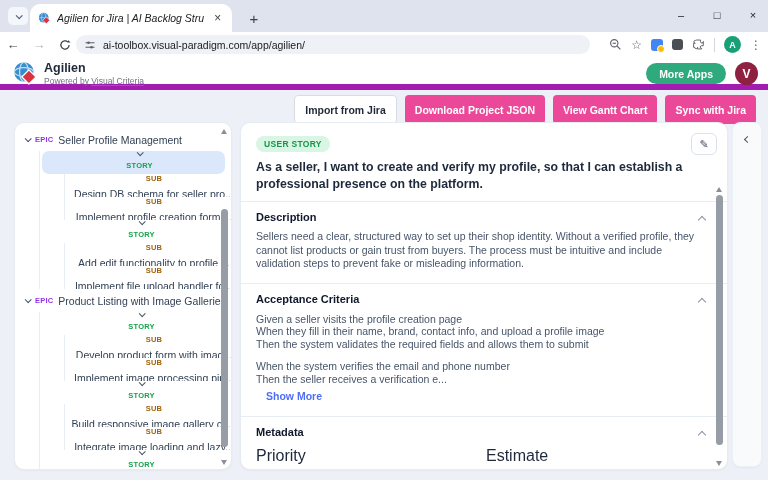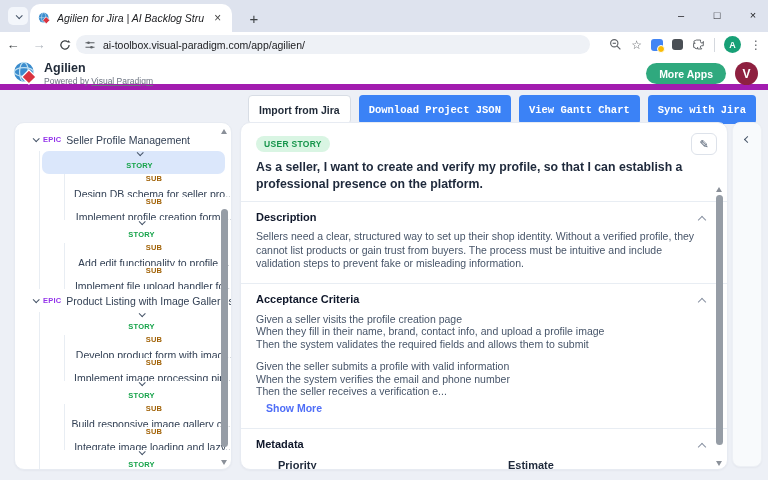--- a/index.html
+++ b/index.html
@@ -40,27 +40,27 @@
   .brand-sub { font-size:8.5px; color:#6b7280; margin-top:1px; }
   .brand-sub a { color:#6b7280; text-decoration:underline; cursor:pointer; }
   .moreapps { position:absolute; right:42px; top:6px; height:21px; background:#2fa97e; color:#fff; font-size:10.5px; font-weight:bold; border:none; border-radius:11px; padding:0 13px; cursor:pointer; }
   .vp-badge { position:absolute; right:10px; top:5px; width:23px; height:23px; border-radius:50%; background:#8e2040; color:#fff; font-size:12px; font-weight:bold; display:flex; align-items:center; justify-content:center; cursor:pointer; }
 
   
   .page { position:absolute; top:90px; left:0; width:768px; height:390px; background:#edf0f6; }
   .toolbar { position:absolute; top:5px; right:12px; display:flex; gap:8px; }
   .btn { height:29px; font-size:10.5px; font-weight:bold; border-radius:4px; padding:0 10px; cursor:pointer; font-family:inherit; }
   .btn-secondary { background:#ffffff; color:#1f2937; border:1px solid #d8dde5; }
-  .btn-primary { background:#3b82f6; color:#ffffff; border:none;font-family:Liberation Mono, monospace; }
+  .btn-primary { background:#ec4899; color:#ffffff; border:none; }
 
   .card { position:absolute; background:#ffffff; border:1px solid #e7ebf2; border-radius:10px; box-shadow:0 1px 2px rgba(16,24,40,.04); }
 
   
   .treecard { left:14px; top:32px; width:218px; height:348px; overflow:hidden; padding-top:5px; }
-  .trow { height:23px; display:flex; align-items:center; gap:5px; padding-left:18px; white-space:nowrap; overflow:hidden; cursor:pointer; }
+  .trow { height:23px; display:flex; align-items:center; gap:5px; padding-left:10px; white-space:nowrap; overflow:hidden; cursor:pointer; }
   .kids { margin-left:24px; border-left:1px solid #e8edf3; }
   .kids .trow { padding-left:12px;flex-direction:column; }
   .trow.selected { background:#dbe7fb; border-radius:7px; margin:0 6px 0 2px; }
   .cv { display:inline-block; width:5px; height:5px; border-right:1.4px solid #475569; border-bottom:1.4px solid #475569; transform:rotate(45deg) translateY(-1px); flex:0 0 auto; }
   .ttag { font-size:7.5px; font-weight:bold; letter-spacing:.2px; flex:0 0 auto; }
   .tag-epic { color:#9333ea; } .tag-story { color:#16a34a; } .tag-sub { color:#a16207; }
   .tlab { font-size:10.5px; color:#334155; overflow:hidden; }
   .tscroll { position:absolute; right:2px; top:4px; width:9px; height:340px; }
   .tri-up { position:absolute; top:2px; left:1px; width:0; height:0; border-left:3.5px solid transparent; border-right:3.5px solid transparent; border-bottom:5px solid #8a9099; }
   .tri-dn { position:absolute; bottom:2px; left:1px; width:0; height:0; border-left:3.5px solid transparent; border-right:3.5px solid transparent; border-top:5px solid #8a9099; }
@@ -74,21 +74,21 @@
   .divider { height:1px; background:#e8edf3; margin:0 -22px 0 -15px; }
   .d1 { margin-top:9px; } .d2 { margin-top:12px; } .d3 { margin-top:12px; }
   .sec-head { margin-top:9px; display:flex; align-items:flex-end; justify-content:space-between; }
   .sec-title { font-size:11px; font-weight:bold; color:#0f172a; }
   .cv-up { width:6px; height:6px; border-left:1.5px solid #8a93a3; border-top:1.5px solid #8a93a3; transform:rotate(45deg); cursor:pointer; }
   .sec-body { margin-top:7px; font-size:10.5px; color:#475569; line-height:1.3; width:452px; }
   .ac-line { font-size:10.5px; color:#475569; line-height:1.18; white-space:nowrap; }
   .ac-g1 { margin-top:8px; } .ac-g2 { margin-top:10px; }
   .showmore { margin:5px 0 0 10px; font-size:10.5px; font-weight:bold; color:#4f6ef7; cursor:pointer; display:inline-block; }
   .meta-grid { margin-top:9px; display:grid; grid-template-columns:230px 1fr; row-gap:2px; }
-  .meta-label { font-size:11px; font-weight:bold; color:#1e293b;margin-left:22px; }
+  .meta-label { font-size:16px; font-weight:normal; color:#1e293b; }
   .mscroll { position:absolute; right:3px; top:62px; width:9px; height:283px; }
 
   
   .sidepanel { left:732px; top:32px; width:30px; height:345px; background:#f8fafc; border:1px solid #edf0f5; border-radius:8px; }
   .cv-left { position:absolute; top:14px; left:12px; width:5px; height:5px; border-left:1.5px solid #475569; border-bottom:1.5px solid #475569; transform:rotate(45deg); cursor:pointer; }
 
   svg { display:block; }
 </style>
 </head>
 <body>
@@ -165,21 +165,21 @@
     <span class="logo">
       <svg width="25" height="25" viewBox="0 0 16 16">
           <circle cx="7" cy="7" r="6.2" fill="#3b8ccd"></circle>
           <ellipse cx="7" cy="7" rx="2.8" ry="6.2" fill="none" stroke="#bfe0f2" stroke-width="0.8"></ellipse>
           <ellipse cx="7" cy="7" rx="6.2" ry="2.8" fill="none" stroke="#bfe0f2" stroke-width="0.8"></ellipse>
           <rect x="7" y="7" width="6.4" height="6.4" transform="rotate(45 10.2 10.2)" fill="#d9333f" stroke="#fff" stroke-width="0.8"></rect>
         </svg>
     </span>
     <div class="brand">
       <div class="brand-name">Agilien</div>
-      <div class="brand-sub"><span>Powered by </span><a>Visual Paradigm</a></div>
+      <div class="brand-sub"><span>Powered by </span><a>Visual Criteria</a></div>
     </div>
     <button class="moreapps">More Apps</button>
     <div class="vp-badge">V</div>
   </div>
 
   <div class="page">
 
     <div class="toolbar">
       <button class="btn btn-secondary">Import from Jira</button>
       <button class="btn btn-primary">Download Project JSON</button>
@@ -292,21 +292,20 @@
       <div class="sec-head">
         <span class="sec-title">Acceptance Criteria</span>
         <span class="cv-up"></span>
       </div>
       <div class="ac-g1">
         <div class="ac-line">Given a seller visits the profile creation page</div>
         <div class="ac-line">When they fill in their name, brand, contact info, and upload a profile image</div>
         <div class="ac-line">Then the system validates the required fields and allows them to submit</div>
       </div>
       <div class="ac-g2">
-        <div class="ac-line">Given the seller submits a profile with valid information</div>
         <div class="ac-line">When the system verifies the email and phone number</div>
         <div class="ac-line">Then the seller receives a verification e...</div>
       </div>
       <span class="showmore">Show More</span>
 
       <div class="divider d3"></div>
       <div class="sec-head">
         <span class="sec-title">Metadata</span>
         <span class="cv-up"></span>
       </div>

